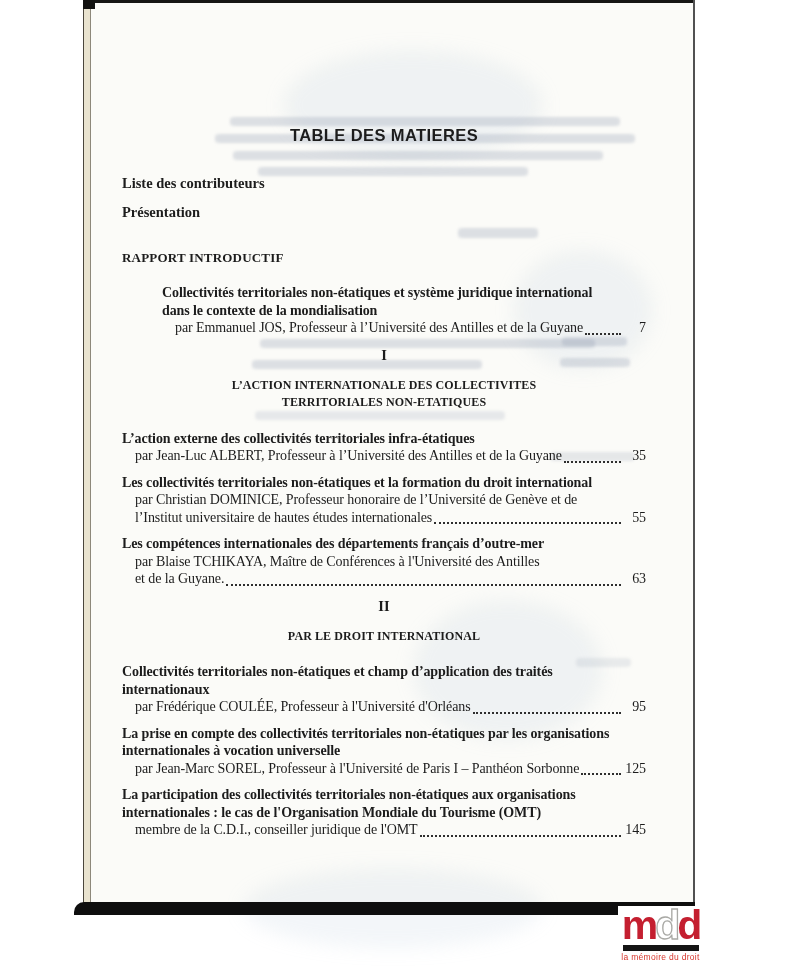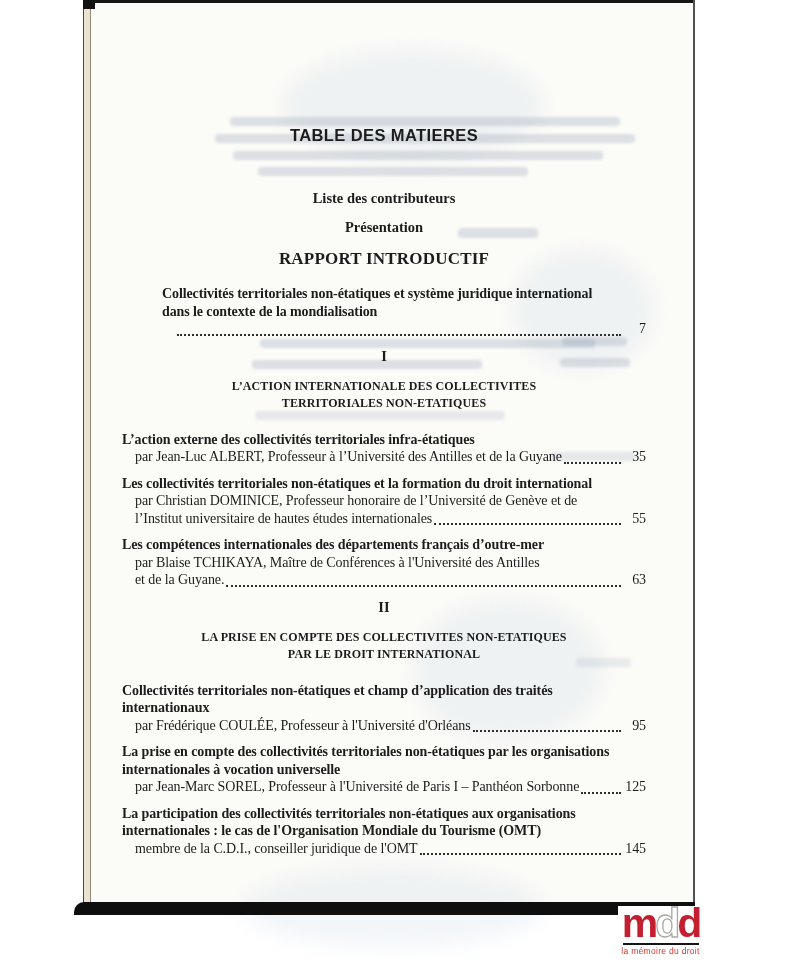--- a/index.html
+++ b/index.html
@@ -62,29 +62,29 @@
     padding: 126px 47px 0 29px;
     overflow: hidden;
   }
   .main-title {
     font-family: "Liberation Sans", sans-serif;
     font-weight: bold;
     font-size: 16.5px; line-height: 19px;
     letter-spacing: 0.4px;
     text-align: center;
   }
-  .front-group { margin-top: 45px; text-align: center; }
+  .front-group { margin-top: 30px; }
   .front-item {
     font-weight: bold; font-size: 14.5px; line-height: 17px;
   }
   .front-item + .front-item { margin-top: 12px; }
   .center-head {
-    margin-top: 14px;
-    text-align: center; font-weight: bold;
-    font-size: 17px; line-height: 18px;
+    margin-top: 28px;
+    text-align: left; font-weight: bold;
+    font-size: 13px; line-height: 18px;
     letter-spacing: 0.2px;
   }
   .roman {
     margin-top: 11px;
     text-align: center; font-weight: bold;
     font-size: 14.5px; line-height: 15px;
   }
   .sec-head {
     margin-top: 14px;
     text-align: center; font-weight: bold;
@@ -111,21 +111,21 @@
   .pg { flex: 0 0 auto; min-width: 24px; text-align: right; }
 
   
   .watermark {
     position: absolute;
     left: 618px; top: 906px;
     width: 85px; height: 70px;
     background: #ffffff;
     display: flex; flex-direction: column;
     align-items: center; justify-content: flex-end;
-    padding-bottom: 20px;
+    padding-bottom: 14px;
   }
   .wm-logo {
     font-family: "Liberation Sans", sans-serif;
     font-weight: bold;
     font-size: 41px; line-height: 34px;
     letter-spacing: -3px;
     color: #c41f30;
   }
   .wm-logo .d-outline {
     color: #ffffff;
@@ -181,20 +181,21 @@
       <div class="front-item">Liste des contributeurs</div>
       <div class="front-item">Présentation</div>
     </div>
 
     <div class="center-head">RAPPORT INTRODUCTIF</div>
 
     <div class="entry">
       <div class="et">Collectivités territoriales non-étatiques et système juridique international</div>
       <div class="et">dans le contexte de la mondialisation</div>
       <div class="ea leader">
+        <span class="lead-text">par Emmanuel JOS, Professeur à l’Université des Antilles et de la Guyane</span>
         <span class="dots"></span>
         <span class="pg">7</span>
       </div>
     </div>
 
     <div class="roman">I</div>
     <div class="sec-head">
       <div>L’ACTION INTERNATIONALE DES COLLECTIVITES</div>
       <div>TERRITORIALES NON-ETATIQUES</div>
     </div>
@@ -223,21 +224,20 @@
       <div class="ea">par Blaise TCHIKAYA, Maître de Conférences à l'Université des Antilles</div>
       <div class="ea leader">
         <span class="lead-text">et de la Guyane.</span>
         <span class="dots"></span>
         <span class="pg">63</span>
       </div>
     </div>
 
     <div class="roman">II</div>
     <div class="sec-head">
-      <div>LA PRISE EN COMPTE DES COLLECTIVITES NON-ETATIQUES</div>
       <div>PAR LE DROIT INTERNATIONAL</div>
     </div>
 
     <div class="entry">
       <div class="et">Collectivités territoriales non-étatiques et champ d’application des traités</div>
       <div class="et">internationaux</div>
       <div class="ea leader">
         <span class="lead-text">par Frédérique COULÉE, Professeur à l'Université d'Orléans</span>
         <span class="dots"></span>
         <span class="pg">95</span>

